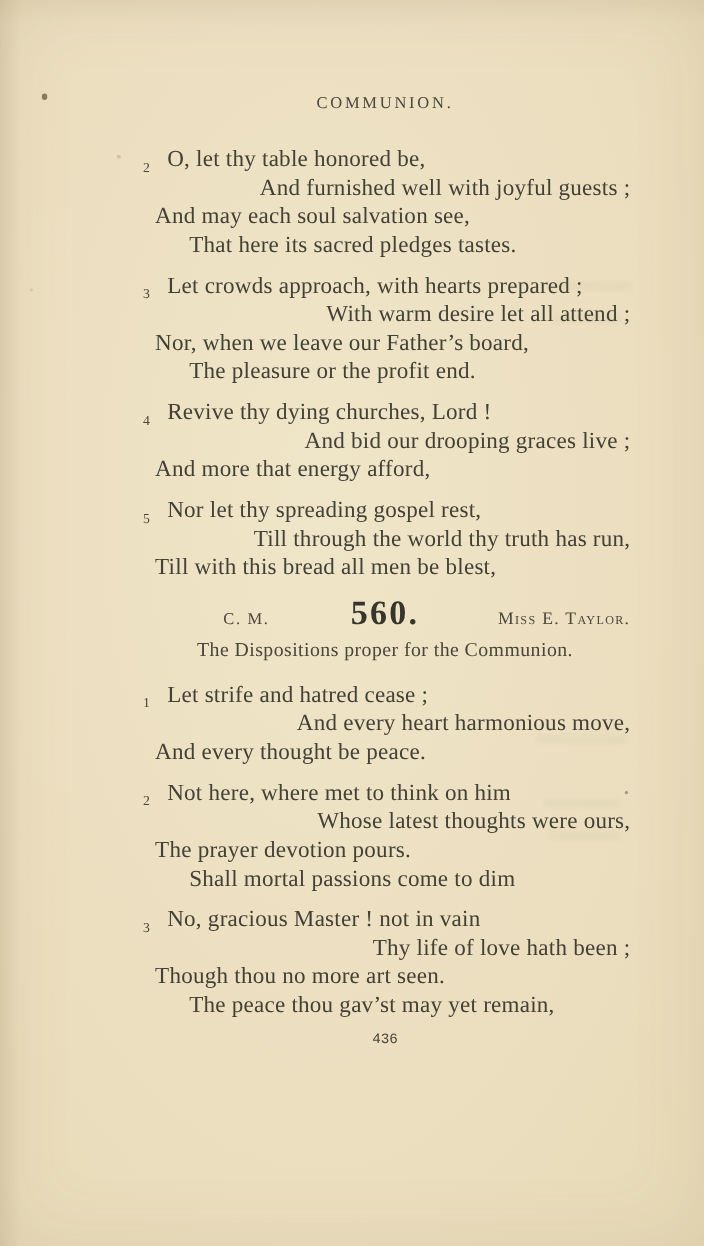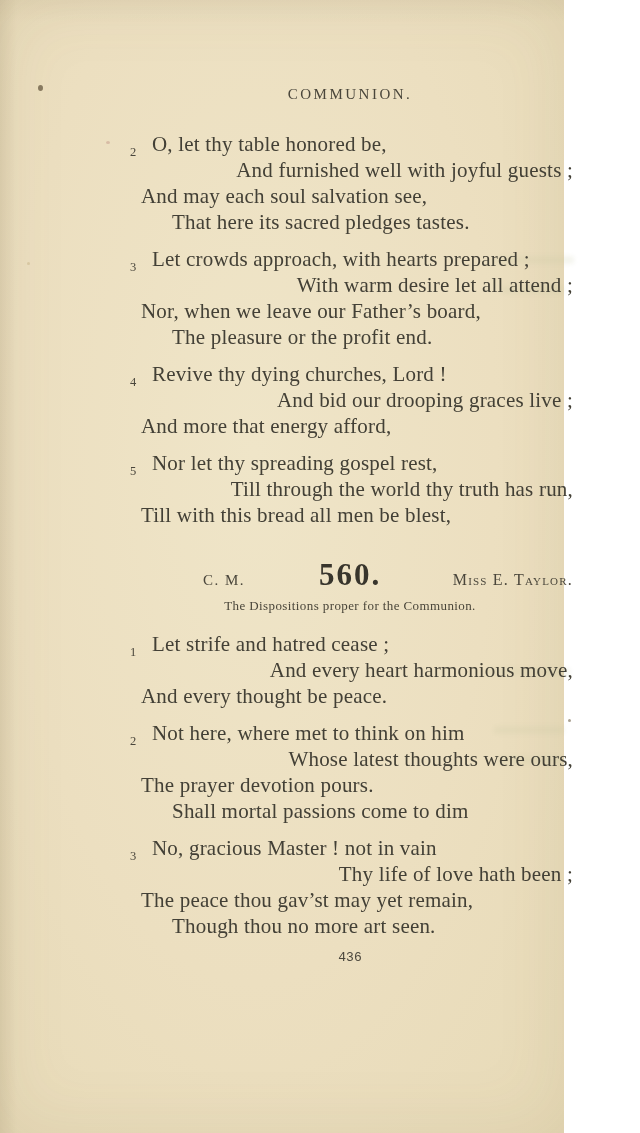--- a/index.html
+++ b/index.html
@@ -3,21 +3,21 @@
 <meta charset="utf-8">
 <style>
   html, body { margin: 0; padding: 0; }
   body {
     width: 640px; height: 1133px;
     font-family: "Liberation Serif", "DejaVu Serif", serif;
     overflow: hidden;
   }
   .page {
     position: relative;
-    width: 564px; height: 1133px;
+    width: 640px; height: 1133px;
     box-sizing: border-box;
     padding-top: 86px;
     color: #434036;
     background:
       linear-gradient(90deg, rgba(105,88,55,.10) 0, rgba(105,88,55,0) 3%),
       linear-gradient(180deg, rgba(105,88,55,.05) 0, rgba(105,88,55,0) 2%),
       radial-gradient(ellipse at 45% 40%, #efe5c8 0%, #ecdfc0 55%, #e7dab7 100%);
     box-shadow: inset 0 0 70px rgba(120,100,60,.10);
   }
   .text-block { margin-left: 127px; width: 446px; }
@@ -46,21 +46,21 @@
   }
   .vline:nth-child(1) { margin-left: 0; }
   .vline:nth-child(2) { margin-left: 24px; text-align: right; }
   .vline:nth-child(3) { margin-left: -11px; }
   .vline:nth-child(4) { margin-left: 20px; }
 
   .hymn-header {
     display: grid;
     grid-template-columns: 1fr auto 1fr;
     align-items: baseline;
-    margin-top: 29px;
+    margin-top: 11px;
   }
   .meter {
     justify-self: start;
     margin-left: 76px;
     font-size: 15px;
     letter-spacing: 1.5px;
     color: #4a463b;
   }
   .hymn-number {
     font-size: 31px;
@@ -70,21 +70,21 @@
   }
   .author {
     justify-self: end;
     font-variant: small-caps;
     font-size: 16px;
     letter-spacing: 1.2px;
     color: #4a463b;
   }
   .subtitle {
     text-align: center;
-    font-size: 13px;
+    font-size: 18px;
     letter-spacing: 0.4px;
     margin-top: 5px;
     margin-bottom: 17px;
     color: #494539;
   }
   .page-number {
     text-align: center;
     font-size: 13px;
     margin-top: 1px;
     color: #4a463c;
@@ -192,22 +192,22 @@
           <div class="vline">The prayer devotion pours.</div>
           <div class="vline">Shall mortal passions come to dim</div>
         </div>
       </div>
 
       <div class="verse">
         <span class="vnum">3</span>
         <div class="vlines">
           <div class="vline">No, gracious Master ! not in vain</div>
           <div class="vline">Thy life of love hath been ;</div>
+          <div class="vline">Though thou no more art seen.</div>
           <div class="vline">The peace thou gav’st may yet remain,</div>
-          <div class="vline">Though thou no more art seen.</div>
         </div>
       </div>
 
     </section>
 
     <div class="page-number">436</div>
 
   </div>
 </div>
 

